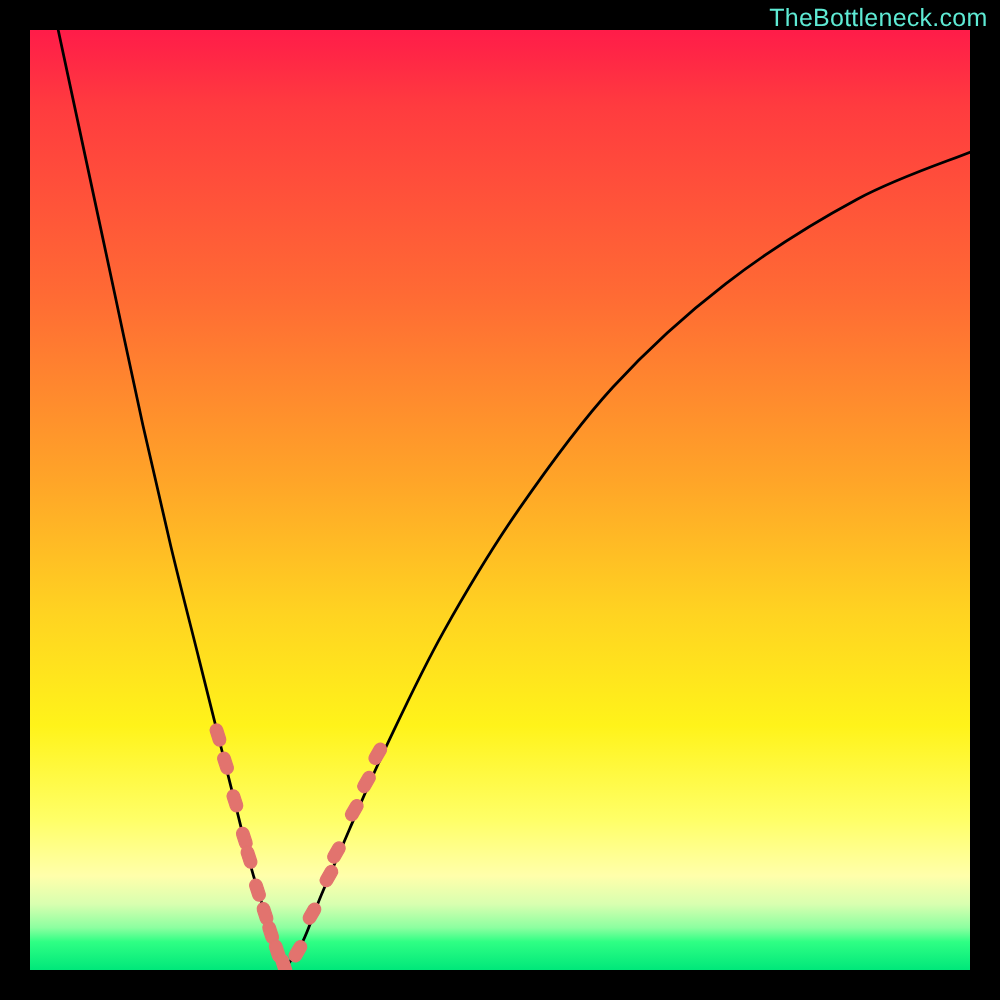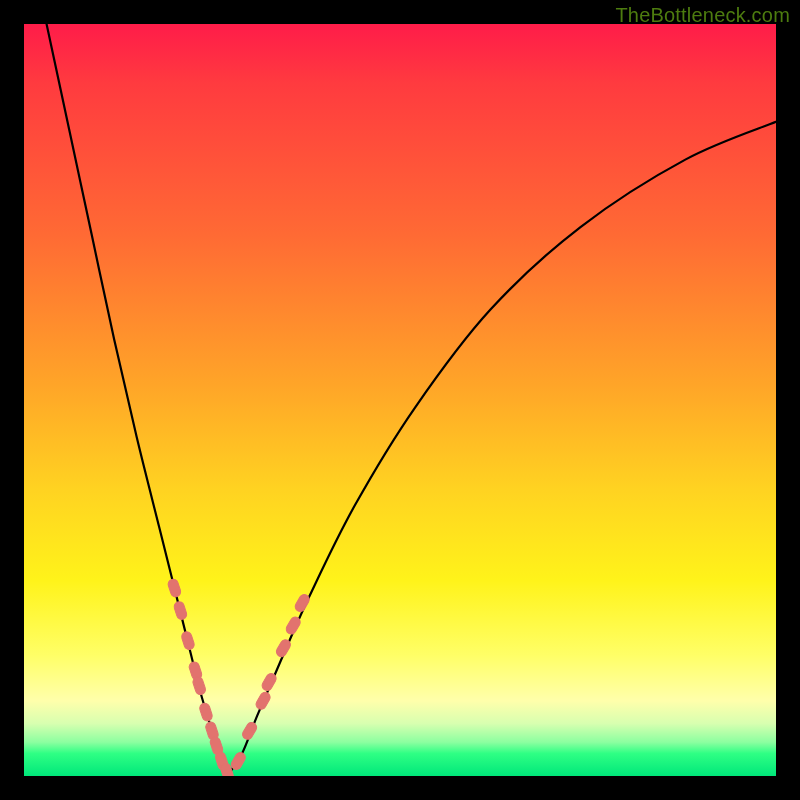--- a/index.html
+++ b/index.html
@@ -41,21 +41,21 @@
       #d8ffb0 93%,
       #8cffa0 95.5%,
       #2fff84 97%,
       #00e77a 100%
     );
   }
   .watermark {
     position: absolute;
     top: 4px;
     right: 10px;
-    color: #4d7c0f;
+    color: #5eead4;
     font-size: 20px;
     font-weight: 500;
     letter-spacing: 0.2px;
     user-select: none;
   }
   svg.curves {
     position: absolute;
     inset: 0;
   }
   .curve {

